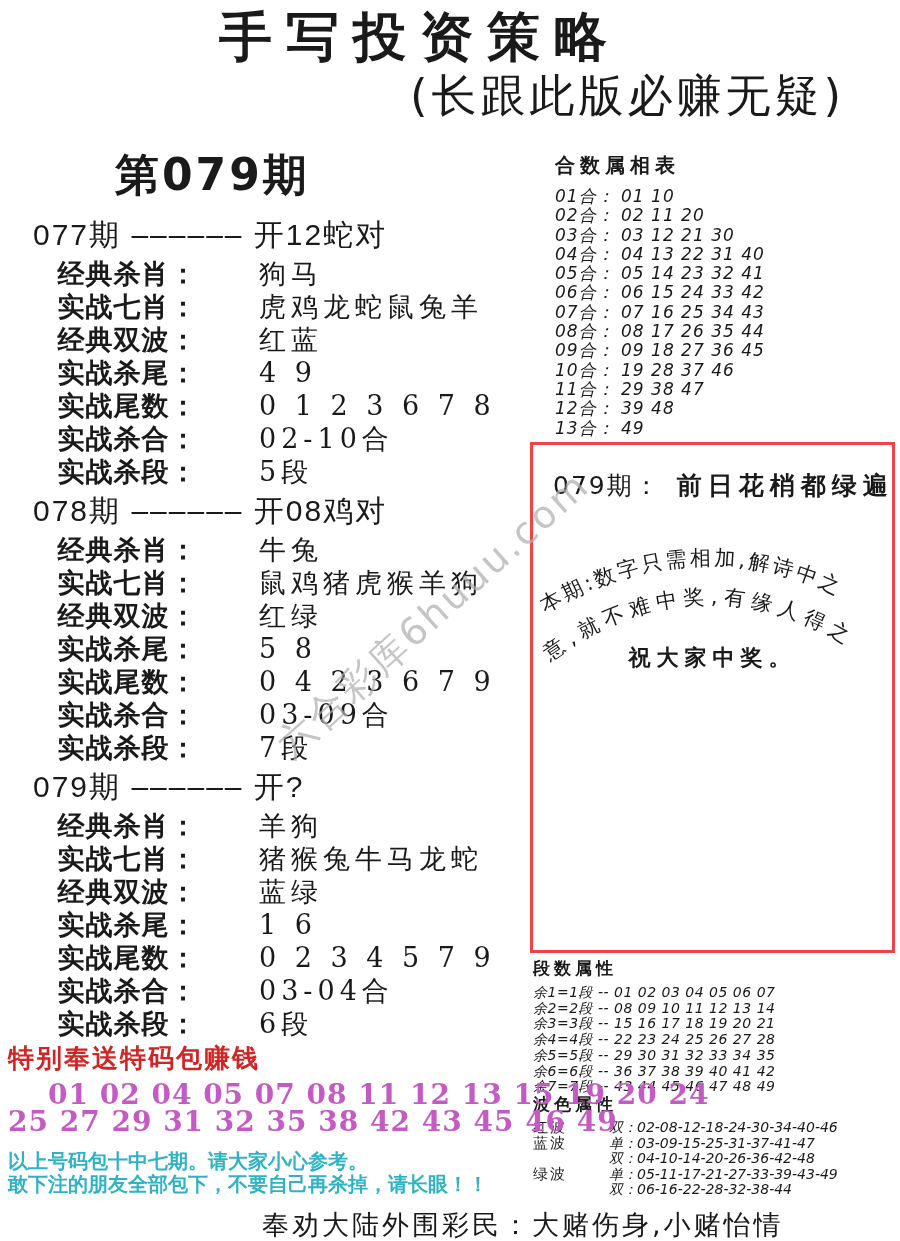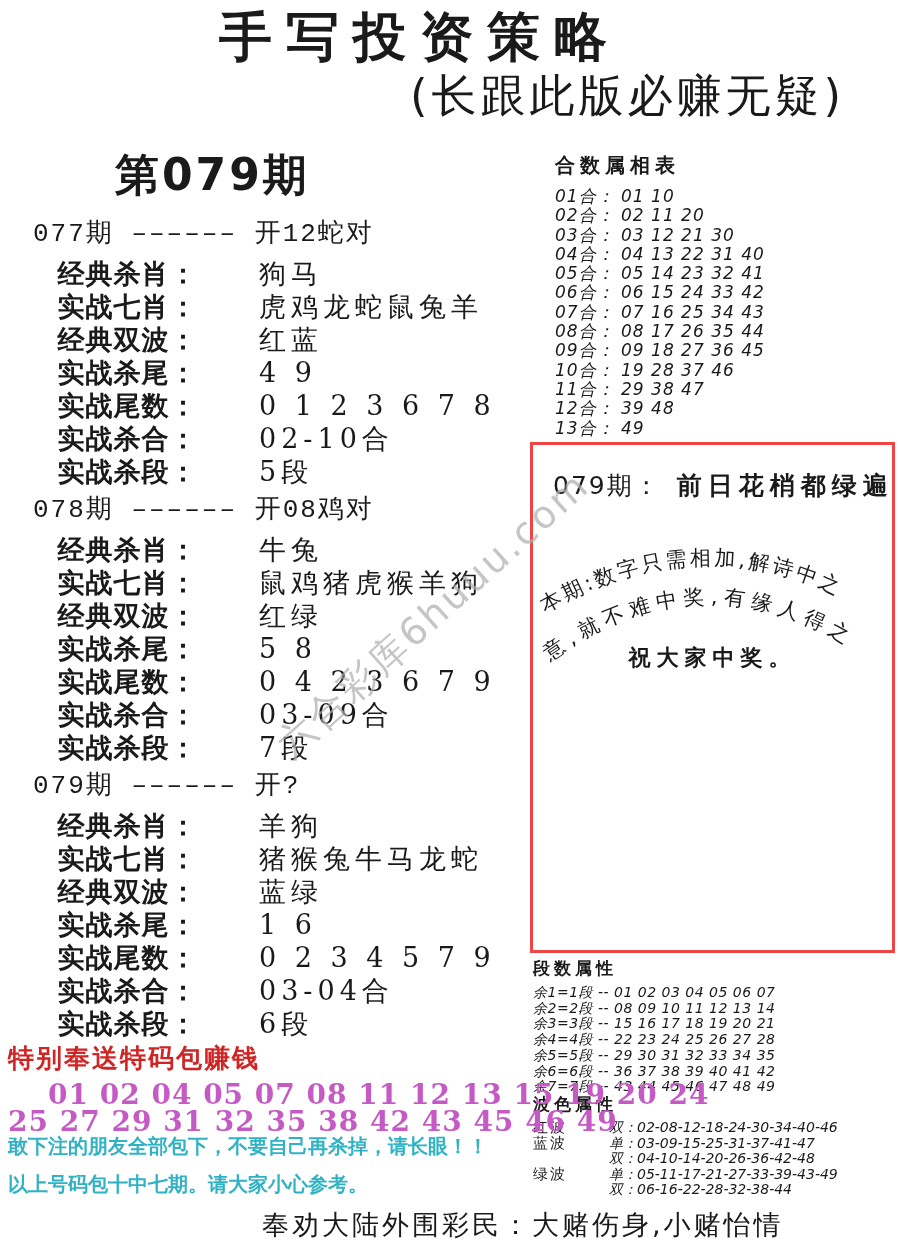--- a/index.html
+++ b/index.html
@@ -20,23 +20,23 @@
     font-size:45px; font-weight:400; letter-spacing:4px;
   }
   .issue-heading {
     position:absolute; top:146px; left:115px;
     font-size:44px; font-weight:700; letter-spacing:3px;
   }
 
   
   .left-col { position:absolute; top:212px; left:0; width:528px; }
   .period-header {
-    font-size:26px; line-height:45px; padding-left:33px;
+    font-size:30px; line-height:45px; padding-left:33px;
     letter-spacing:2px; white-space:nowrap;
-    font-family:Liberation Mono, monospace;
+    font-family:Liberation Sans, sans-serif;
   }
   .prow { display:flex; height:33px; line-height:33px; font-size:27px; white-space:nowrap; }
   .plabel { width:255px; text-align:center; letter-spacing:1px; font-weight:600; }
   .pvalue { flex:1; letter-spacing:5px; padding-left:4px; font-family:"DejaVu Serif", serif; }
 
   
   .sum-table { position:absolute; top:152px; left:555px; width:366px; }
   .sum-title { font-size:20px; font-weight:700; letter-spacing:5px; margin-bottom:8px; }
   .sum-row { font-size:17px; line-height:19.3px; font-style:italic; letter-spacing:1px; white-space:nowrap; }
 
@@ -266,21 +266,21 @@
         <div class="wave-line">单：05-11-17-21-27-33-39-43-49</div>
         <div class="wave-line">双：06-16-22-28-32-38-44</div>
       </span>
     </div>
   </div>
 
   <div class="special">
     <div class="sp-title" style="color: rgb(207, 37, 37);">特别奉送特码包赚钱</div>
     <div class="sp-nums first" style="color: rgb(197, 90, 197); margin-left: 40px;">01 02 04 05 07 08 11 12 13 15 19 20 24</div>
     <div class="sp-nums" style="color: rgb(197, 90, 197);">25 27 29 31 32 35 38 42 43 45 46 49</div>
+    <div class="sp-note first" style="color: rgb(47, 179, 196);">以上号码包十中七期。请大家小心参考。</div>
     <div class="sp-note" style="color: rgb(47, 179, 196);">敢下注的朋友全部包下，不要自己再杀掉，请长眼！！</div>
-    <div class="sp-note first" style="color: rgb(47, 179, 196);">以上号码包十中七期。请大家小心参考。</div>
   </div>
 
   <div class="footer-line">奉劝大陆外围彩民：大赌伤身,小赌怡情</div>
 
   <div class="watermark" style="color: rgb(176, 176, 176);">六合彩库6huuu.com</div>
 
 </div>
 
 </body></html>

